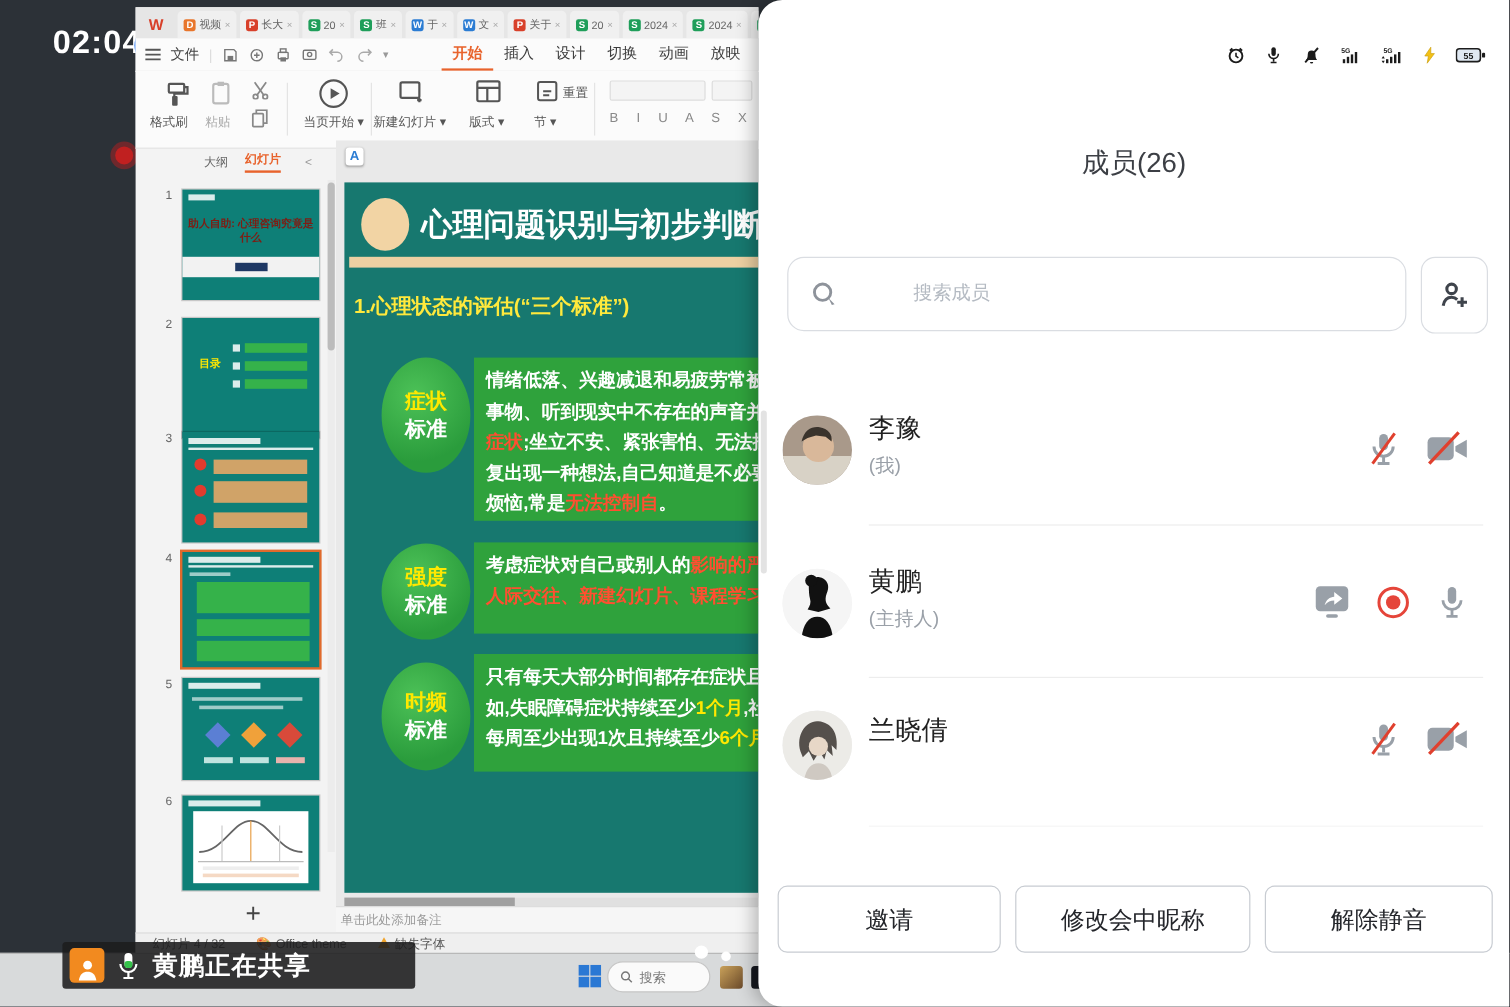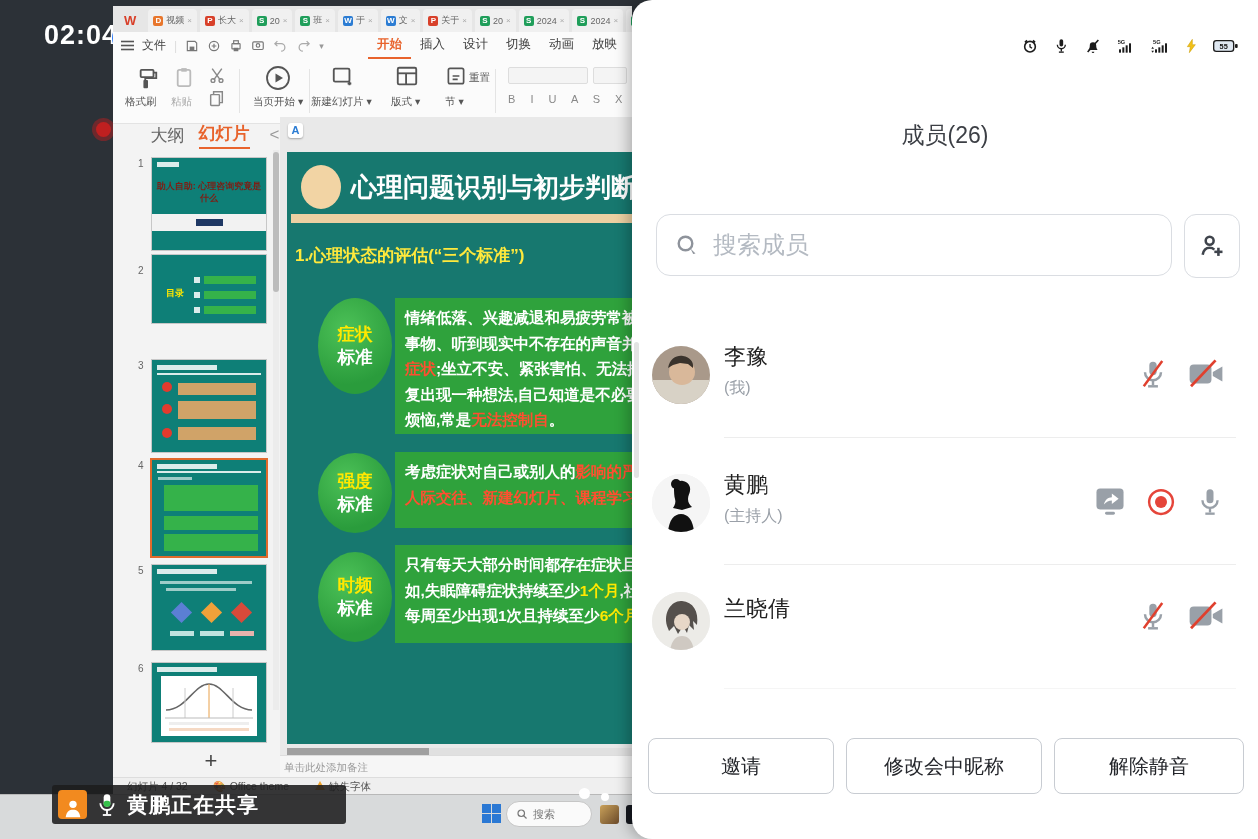--- a/index.html
+++ b/index.html
@@ -27,21 +27,21 @@
   .menutabs{display:flex;gap:0;margin-left:auto;padding-right:6px;}
   .mtab{padding:4px 9px;font-size:12.5px;color:#3c3c3c;}
   .mtab.active{color:#e8632c;font-weight:bold;border-bottom:2.5px solid #e8632c;}
   .toolbar{left:0;top:53px;width:519px;height:64px;background:#fbfbfb;border-bottom:1px solid #e3e3e3;}
   .tb-label{position:absolute;font-size:10.5px;color:#555;white-space:nowrap;}
   .tb-div{position:absolute;top:10px;width:1px;height:44px;background:#e4e4e4;}
   .tb-box{position:absolute;height:15px;border:1px solid #ddd;background:#f4f4f4;border-radius:2px;}
   .fmt-letters{position:absolute;left:395px;top:34px;font-size:11px;color:#888;letter-spacing:6px;white-space:nowrap;}
   
   .pane-hd{left:142px;top:120px;width:146px;height:30px;display:flex;align-items:center;gap:14px;
-    font-size:17px;color:#666;justify-content:center;}
+    font-size:10px;color:#666;justify-content:center;}
   .pane-hd .active{color:#e8632c;border-bottom:2px solid #e8632c;padding-bottom:2px;font-weight:bold;}
   .pane-hd .col{color:#999;margin-left:6px;}
   .tnum{position:absolute;left:138px;font-size:10px;color:#666;}
   .thumb{position:absolute;left:152px;width:114px;background:#0e7f77;box-shadow:0 0 0 1px rgba(0,0,0,.18);}
   .thumb.sel{box-shadow:0 0 0 2px #e06a2c;}
   .vscroll{left:273px;top:150px;width:6px;height:560px;background:#ececec;}
   .vscroll-thumb{left:273px;top:152px;width:6px;height:140px;background:#bcbcbc;border-radius:3px;}
   .addslide{left:196px;top:748px;width:30px;height:26px;font-size:22px;color:#444;text-align:center;}
   
   .canvas{left:280px;top:117px;width:352px;height:678px;background:#e9e9e9;}
@@ -77,22 +77,22 @@
     display:flex;align-items:center;gap:10px;padding-left:6px;box-sizing:border-box;}
   .toast .person{width:29px;height:29px;border-radius:4px;background:#f28a1f;display:flex;align-items:flex-end;justify-content:center;overflow:hidden;}
   .toast .txt{color:#fff;font-size:21px;font-weight:bold;letter-spacing:1px;}
   
   .panel{left:632px;top:0;width:626px;height:839px;background:#fff;border-radius:20px 0 0 20px;
     box-shadow:-4px 0 14px rgba(0,0,0,.25);}
   .sticons{left:1022px;top:31px;width:216px;height:30px;display:flex;align-items:center;gap:16px;justify-content:flex-end;}
   .p-title{left:632px;top:120px;width:626px;text-align:center;font-size:23px;color:#3c3f45;font-weight:500;}
   .searchbox{left:656px;top:214px;width:516px;height:62px;border:1.6px solid #dadde2;border-radius:14px;
     display:flex;align-items:center;gap:12px;padding-left:18px;box-sizing:border-box;}
-  .searchbox input{border:none;outline:none;font-size:24px;color:#333;width:400px;background:transparent;
-    font-family:"Liberation Sans","DejaVu Sans",sans-serif;}
+  .searchbox input{border:none;outline:none;font-size:16px;color:#333;width:400px;background:transparent;
+    font-family:"Liberation Sans","DejaVu Sans",sans-serif;margin-left:48px;}
   .searchbox input::placeholder{color:#b4bac2;}
   .addbtn{left:1184px;top:214px;width:54px;height:62px;border:1.6px solid #dadde2;border-radius:12px;
     display:flex;align-items:center;justify-content:center;background:#fff;}
   .scrollhandle{left:634px;top:342px;width:5px;height:136px;background:#e3e3e3;border-radius:3px;}
   .mrow{position:absolute;left:652px;width:586px;height:126px;}
   .avatar{position:absolute;left:0;top:34px;width:58px;height:58px;border-radius:50%;overflow:hidden;background:#eee;}
   .mname{position:absolute;left:72px;top:30px;font-size:22px;color:#222;}
   .mrole{position:absolute;left:72px;top:66px;font-size:16px;color:#9aa0a8;}
   .micons{position:absolute;right:14px;top:46px;display:flex;gap:20px;align-items:center;}
   .mdivider{position:absolute;left:724px;width:512px;height:1px;background:#ededed;}
@@ -293,21 +293,21 @@
   <div class="abs tnum" style="top:460px">4</div>
   <div class="abs tnum" style="top:565px">5</div>
   <div class="abs tnum" style="top:663px">6</div>
 
   <div class="abs thumb" style="top:158px;height:92px">
     <div class="twhite" style="left:5px;top:4px;width:22px;height:5px"></div>
     <div style="position:absolute;left:4px;top:22px;width:106px;font-size:9px;font-weight:bold;color:#7e1d14;text-align:center;line-height:12px">助人自助: 心理咨询究竟是什么</div>
     <div class="twhite" style="left:0;top:56px;width:114px;height:17px;background:#f2f2f2"></div>
     <div style="position:absolute;left:44px;top:61px;width:27px;height:7px;background:#1f3864"></div>
   </div>
-  <div class="abs thumb" style="top:255px;height:68px">
+  <div class="abs thumb" style="top:265px;height:100px">
     <div style="position:absolute;left:14px;top:32px;font-size:9px;font-weight:bold;color:#ffe800">目录</div>
     <div class="twhite" style="left:42px;top:22px;width:6px;height:6px"></div>
       <div class="tgreen" style="left:52px;top:21px;width:52px;height:8px"></div>
     <div class="twhite" style="left:42px;top:37px;width:6px;height:6px"></div>
       <div class="tgreen" style="left:52px;top:36px;width:52px;height:8px"></div>
     <div class="twhite" style="left:42px;top:52px;width:6px;height:6px"></div>
       <div class="tgreen" style="left:52px;top:51px;width:52px;height:8px"></div>
   </div>
   <div class="abs thumb" style="top:360px;height:92px">
     <div class="twhite" style="left:5px;top:5px;width:60px;height:5px"></div>

